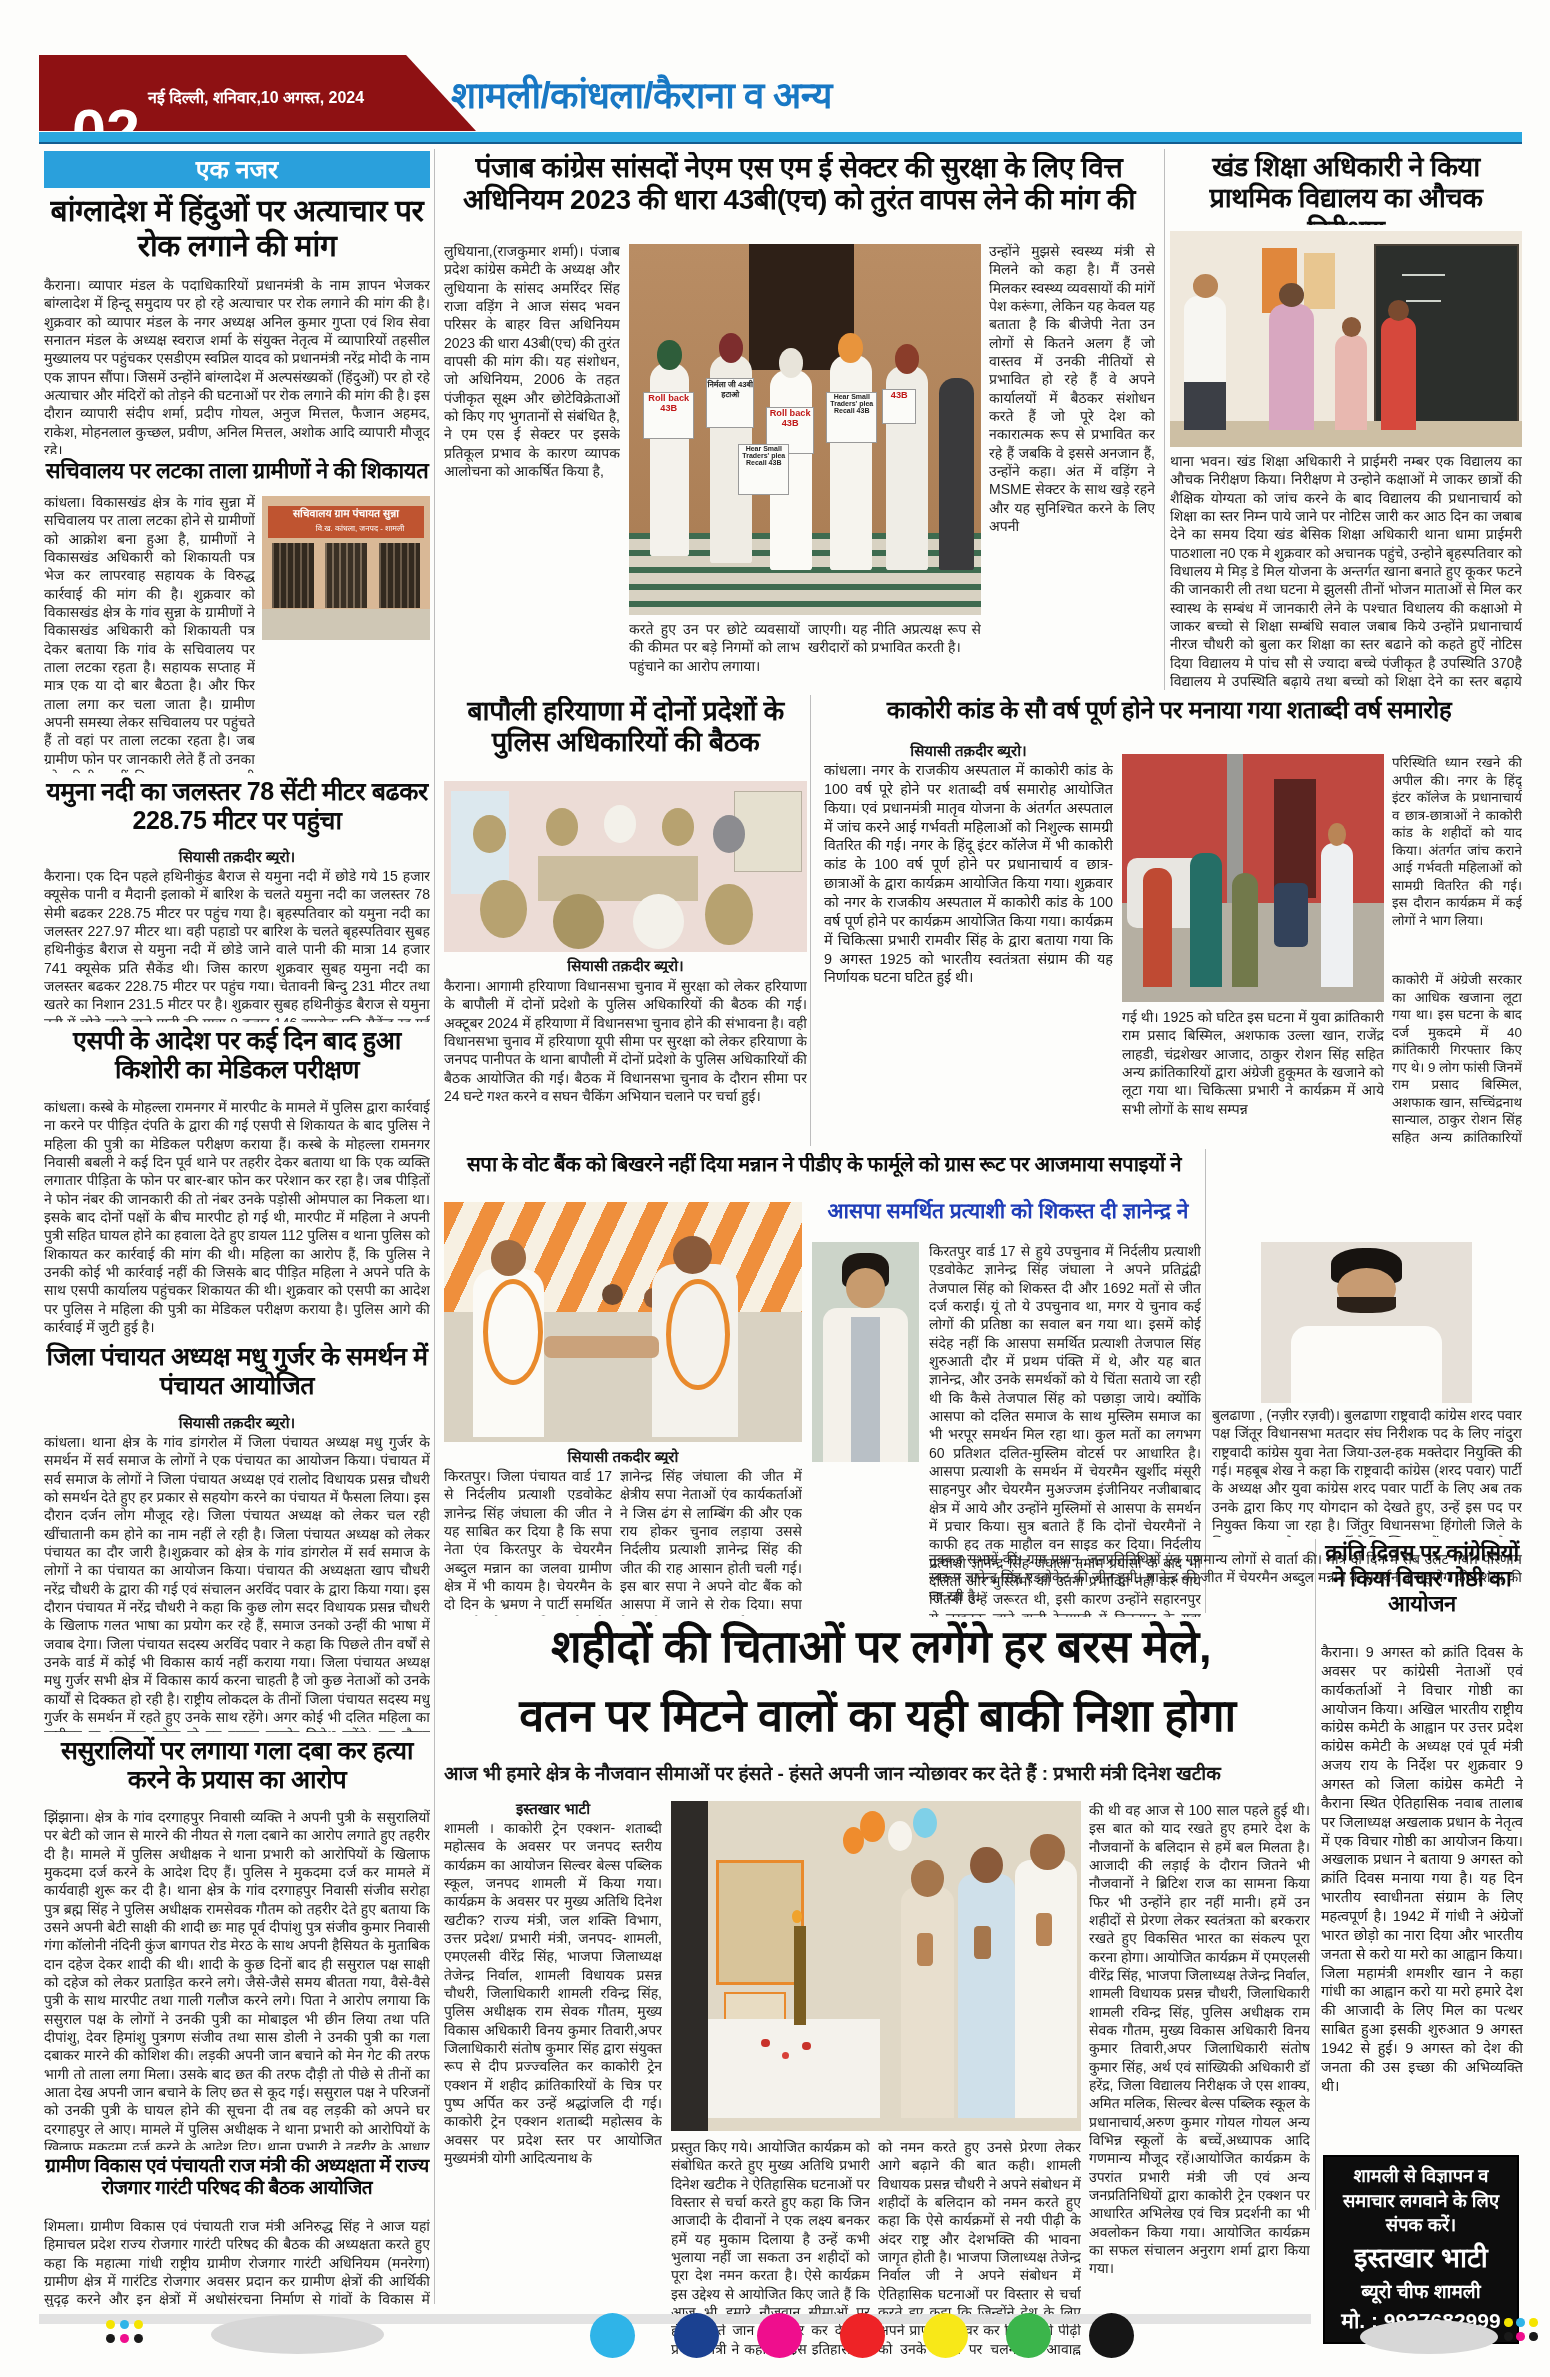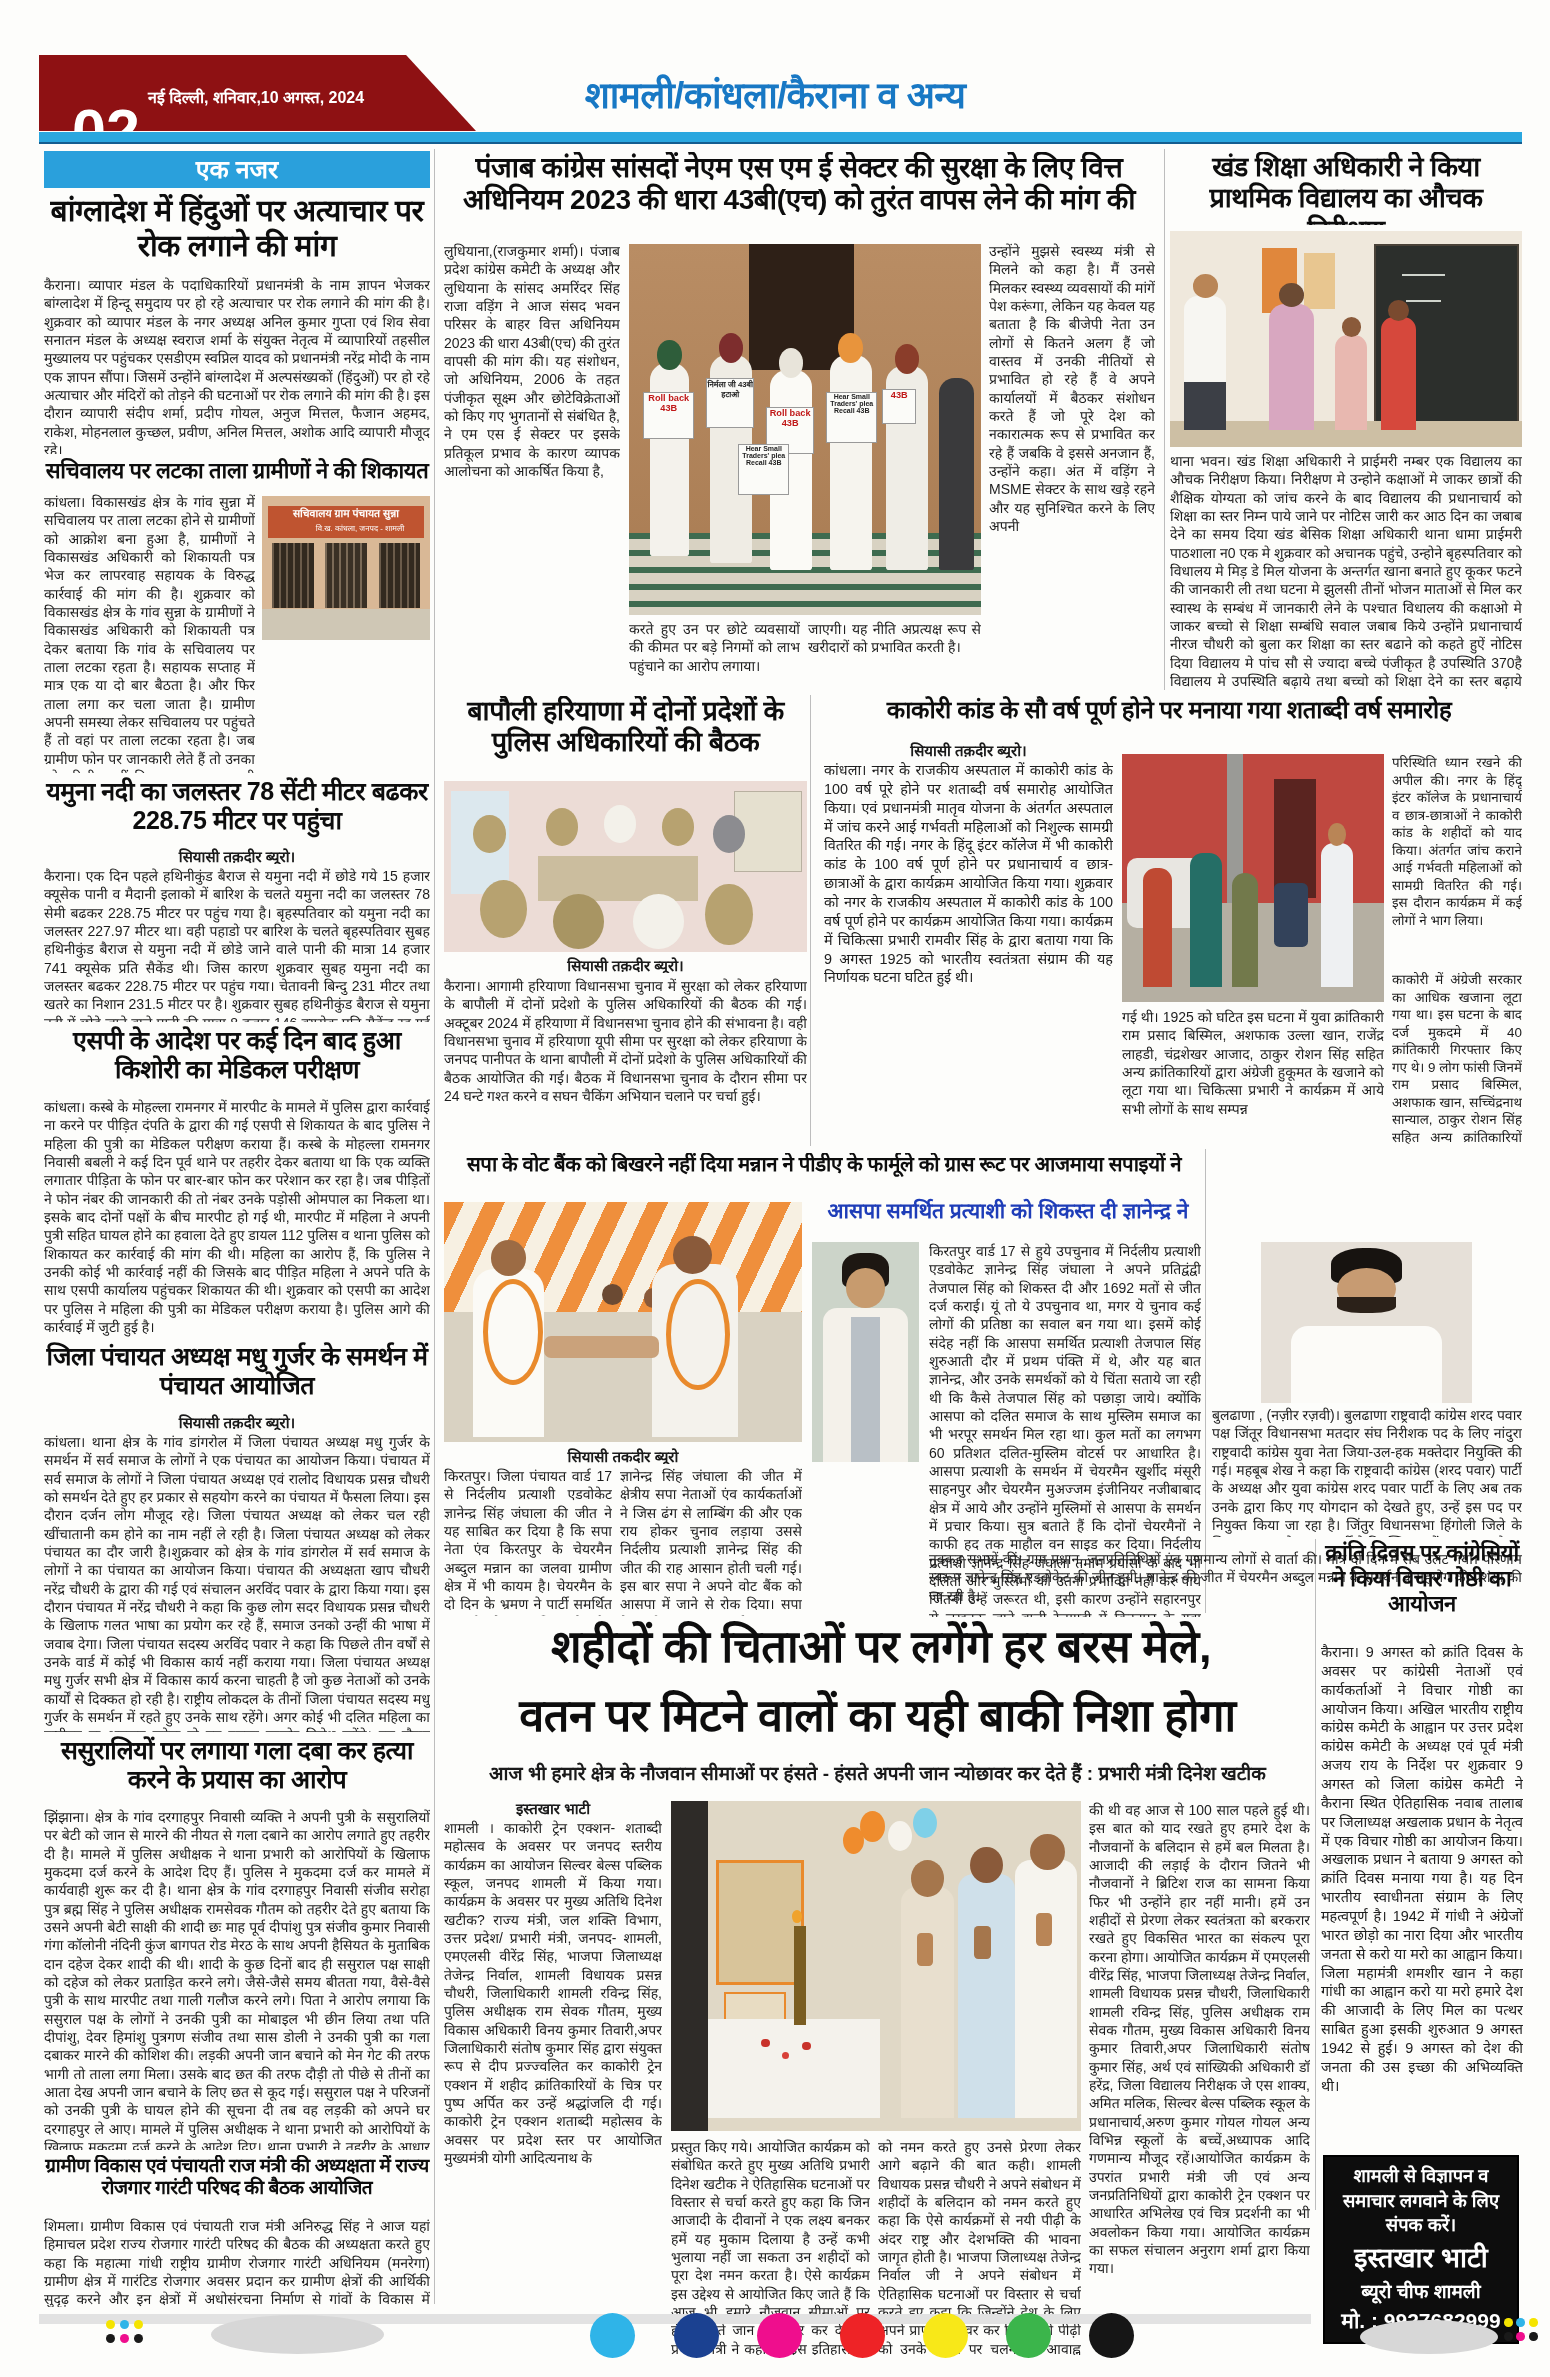--- a/index.html
+++ b/index.html
@@ -5,21 +5,21 @@
   html,body{margin:0;padding:0;background:#ffffff;}
   #page{position:relative;width:1550px;height:2377px;background:#fdfdfb;overflow:hidden;
         font-family:"Liberation Sans","DejaVu Sans",sans-serif;color:#1a1a1a;}
   .abs{position:absolute;}
   
   .banner{background:#8e1113;color:#fff;}
   .banner-left{clip-path:polygon(0 0,84% 0,100% 100%,0 100%);}
   .banner-right{clip-path:polygon(15% 0,100% 0,100% 100%,0 100%);}
   .pageno{font-size:61px;font-weight:800;line-height:1;}
   .hdr-date{font-size:16px;font-weight:700;}
-  .edition{font-size:37px;font-weight:800;color:#1878c4;text-align:center;letter-spacing:-0.7px;}
+  .edition{font-size:37px;font-weight:800;color:#1878c4;text-align:left;letter-spacing:-0.7px;}
   .masthead{font-size:44px;font-weight:800;text-align:center;}
   .bluebar{background:#2aa7df;border-bottom:2.8px solid #145d8f;}
   
   .hl{font-weight:800;color:#0d0d0d;text-align:center;line-height:1.16;letter-spacing:-0.4px;overflow:hidden;}
   .body-txt{font-size:14px;line-height:1.31;text-align:justify;color:#1d1d1d;overflow:hidden;}
   .body-txt::first-line{}
   .byline{font-weight:700;font-size:15px;text-align:center;overflow:hidden;}
   .subhead-blue{color:#1e3db8;font-weight:800;text-align:center;overflow:hidden;}
   .vr{position:absolute;width:1.4px;background:#bdbdbd;}
   .sec-banner{background:#2aa0dc;color:#fff;font-size:25px;font-weight:800;text-align:center;line-height:37px;}
@@ -215,21 +215,21 @@
     <div class="fig-head" style="left:36%;top:16%;width:28%;height:26%;background:#c79b72;"></div>
     <div class="ph-el" style="left:36%;top:34%;width:28%;height:10%;background:#2b2119;border-radius:0 0 40% 40%;"></div>
     <div class="ph-el" style="left:14%;top:52%;width:72%;height:48%;background:#fcfbf8;border-radius:17px 17px 0 0;"></div>
   </div>
   <div class="abs body-txt" style="left:1212px;top:1406px;width:310px;height:131px;">बुलढाणा , (नज़ीर रज़वी)। बुलढाणा  राष्ट्रवादी कांग्रेस शरद पवार पक्ष जिंतूर विधानसभा मतदार संघ निरीशक पद के लिए नांदुरा राष्ट्रवादी कांग्रेस युवा नेता जिया-उल-हक मक्तेदार  नियुक्ति की गई। महबूब शेख ने कहा कि राष्ट्रवादी कांग्रेस (शरद पवार) पार्टी के अध्यक्ष और युवा कांग्रेस शरद पवार पार्टी के लिए अब तक उनके द्वारा किए गए योगदान को देखते हुए, उन्हें इस पद पर नियुक्त किया जा रहा है। जिंतुर विधानसभा हिंगोली जिले के लिए महाराष्ट्र प्रदेश युवा पार्टी ने नियुक्ति पत्र में कहा। इस दौरान कार्यक्रम में कई लोगों ने भाग लिया।</div>
 
   <div class="abs body-txt" style="left: 929px; top: 1550px; width: 593px; height: 62px; display: block;">नुक्कड़ सभायें कीं। ग्राम प्रधान, जनप्रतिनिधियों एंव गणमान्य लोगों से वार्ता की। मात्र दो दिन में सब उलट गया। परिणाम स्वरूप ज्ञानेन्द्र सिंह एडवोकेट की जीत हुयी। ज्ञानेन्द्र की जीत में चेयरमैन अब्दुल मन्नान के समर्थन व सहयोग की प्रशंसा की जा रही है।</div>
 
   <div class="abs hl" style="left:451px;top:1621px;width:860px;height:66px;font-size:45px;">शहीदों की चिताओं पर लगेंगे हर बरस मेले,</div>
   <div class="abs hl" style="left:444px;top:1690px;width:867px;height:66px;font-size:45px;text-align:center;">वतन पर मिटने वालों का यही बाकी निशा होगा</div>
-  <div class="abs" style="left:444px;top:1760px;width:867px;height:31px;font-size:19px;font-weight:800;text-align:center;overflow:hidden;">आज भी हमारे क्षेत्र के नौजवान सीमाओं पर हंसते - हंसते अपनी जान न्योछावर कर देते हैं : प्रभारी मंत्री दिनेश खटीक</div>
+  <div class="abs" style="left:444px;top:1760px;width:867px;height:31px;font-size:19px;font-weight:800;text-align:left;overflow:hidden;">आज भी हमारे क्षेत्र के नौजवान सीमाओं पर हंसते - हंसते अपनी जान न्योछावर कर देते हैं : प्रभारी मंत्री दिनेश खटीक</div>
   <div class="abs byline" style="left:444px;top:1798px;width:218px;height:18.3px;">इस्तखार भाटी</div>
   <div class="abs body-txt" style="left:444px;top:1819px;width:218px;height:536px;">शामली । काकोरी ट्रेन एक्शन- शताब्दी महोत्सव के अवसर पर जनपद स्तरीय कार्यक्रम का आयोजन सिल्वर बेल्स पब्लिक स्कूल, जनपद शामली में किया गया। कार्यक्रम के अवसर पर मुख्य अतिथि दिनेश खटीक? राज्य मंत्री, जल शक्ति विभाग, उत्तर प्रदेश/ प्रभारी मंत्री, जनपद- शामली, एमएलसी वीरेंद्र सिंह, भाजपा जिलाध्यक्ष तेजेन्द्र निर्वाल, शामली विधायक प्रसन्न चौधरी, जिलाधिकारी शामली रविन्द्र सिंह, पुलिस अधीक्षक राम सेवक गौतम, मुख्य विकास अधिकारी विनय कुमार तिवारी,अपर जिलाधिकारी संतोष कुमार सिंह द्वारा संयुक्त रूप से दीप प्रज्ज्वलित कर काकोरी ट्रेन एक्शन में शहीद क्रांतिकारियों के चित्र पर पुष्प अर्पित कर उन्हें श्रद्धांजलि दी गई। काकोरी ट्रेन एक्शन शताब्दी महोत्सव के अवसर पर प्रदेश स्तर पर आयोजित  मुख्यमंत्री योगी आदित्यनाथ के</div>
 
   <div class="photo" style="left:671px;top:1801px;width:410px;height:330px;background:#e0d8c6;">
     <div class="ph-el" style="left:0;top:0;width:9%;height:100%;background:#2e2b28;"></div>
     <div class="dot" style="left:46%;top:3%;width:25px;height:31px;background:#ef8c2d;"></div>
     <div class="dot" style="left:53%;top:6%;width:24px;height:30px;background:#f6f3ec;"></div>
     <div class="dot" style="left:59%;top:2%;width:24px;height:30px;background:#7fd0e8;"></div>
     <div class="dot" style="left:42%;top:8%;width:21px;height:27px;background:#ef8c2d;"></div>
     <div class="ph-el" style="left:11%;top:18%;width:20%;height:36%;background:#d8c49a;border:3.5px solid #e98a2c;"></div>

